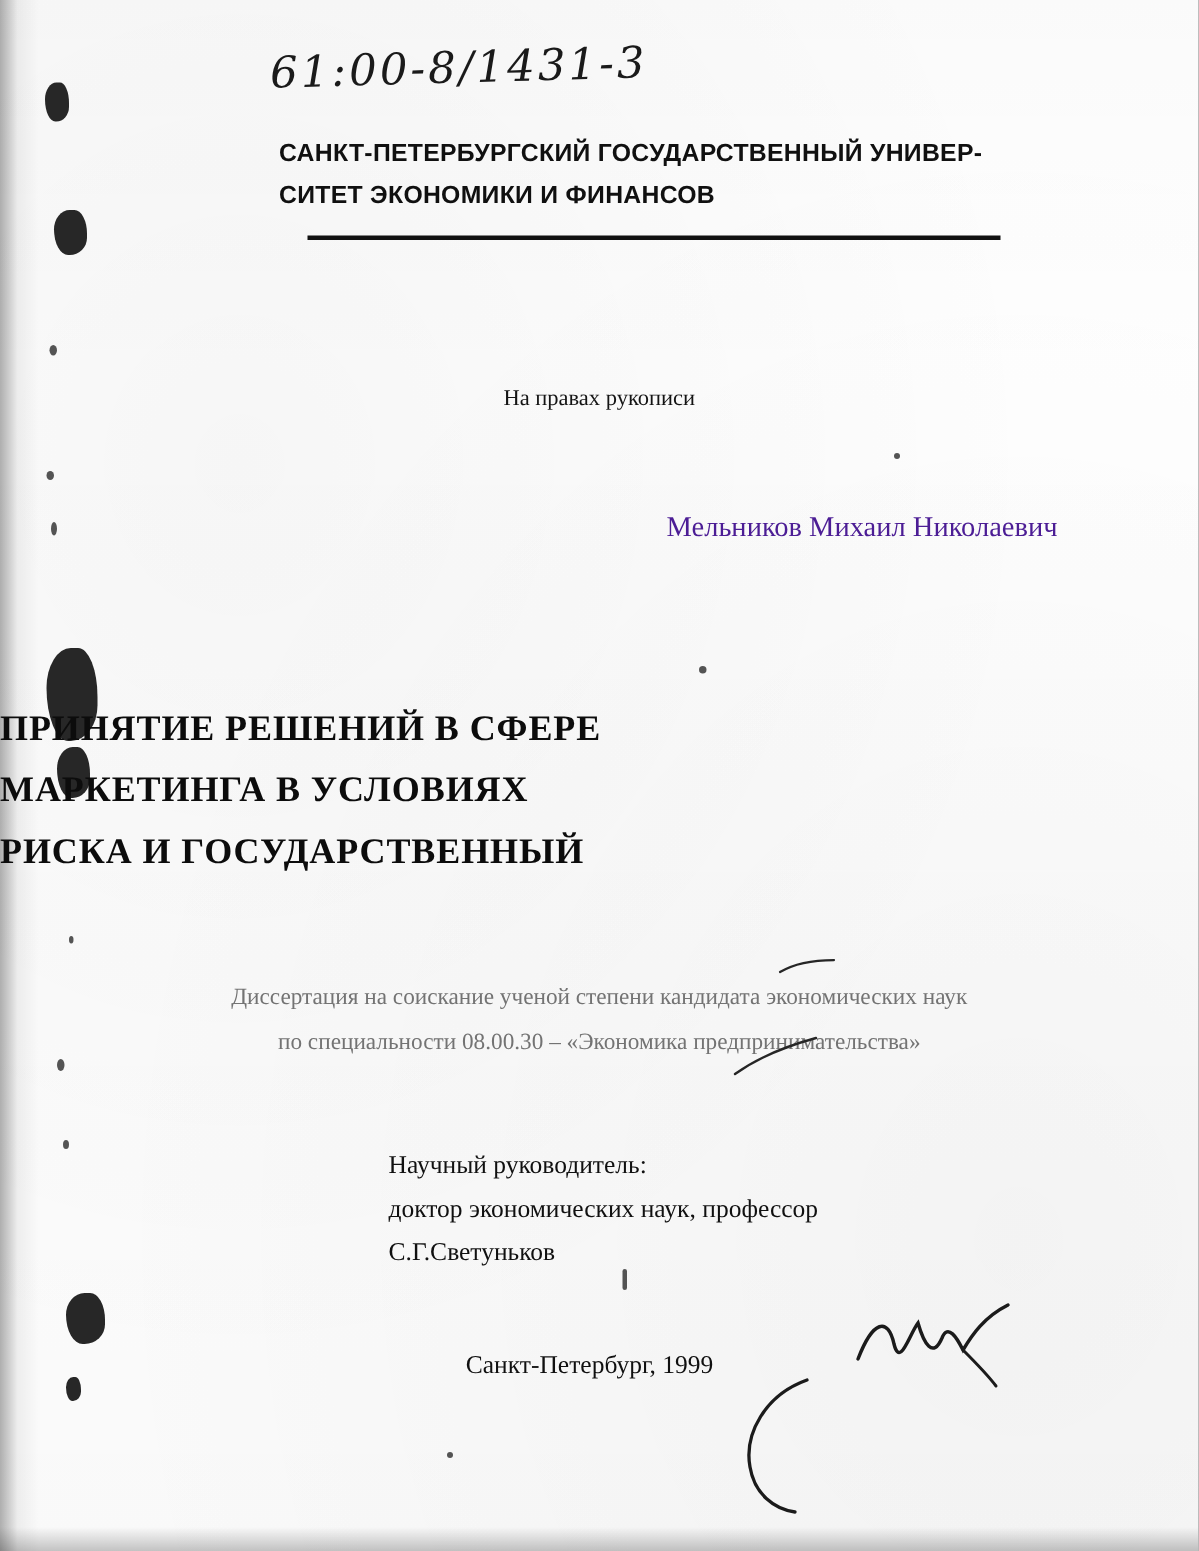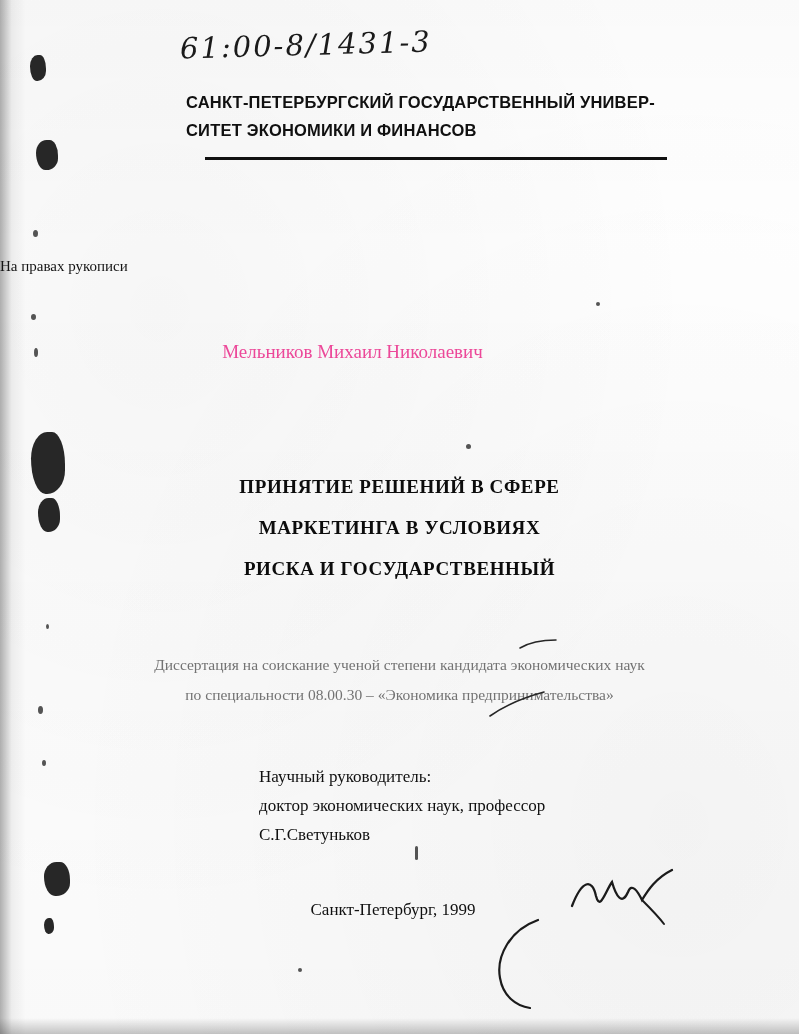--- a/index.html
+++ b/index.html
@@ -91,42 +91,42 @@
     width: 462px;
     height: 3px;
     background: #111;
   }
 
   
   .manuscript {
     position: absolute;
     left: 0; top: 258px;
     width: 799px;
-    text-align: left;
+    text-align: center;
     font-family: "Liberation Serif", serif;
     font-size: 15px;
     color: #141414;
   }
   .author {
     position: absolute;
     left: 0; top: 341px;
     width: 705px;
-    text-align: center;
+    text-align: right;
     font-family: "Liberation Serif", serif;
     font-size: 19px;
-    color: #ec4899;
+    color: #4c1d95;
   }
   .title {
     position: absolute;
     left: 0; top: 466px;
     width: 799px;
-    text-align: center;
+    text-align: left;
     font-family: "Liberation Serif", serif;
     font-weight: bold;
-    font-size: 19px;
+    font-size: 24px;
     line-height: 41px;
     letter-spacing: 0.6px;
     color: #0c0c0c;
   }
   .degree {
     position: absolute;
     left: 0; top: 650px;
     width: 799px;
     text-align: center;
     font-family: "Liberation Serif", serif;

